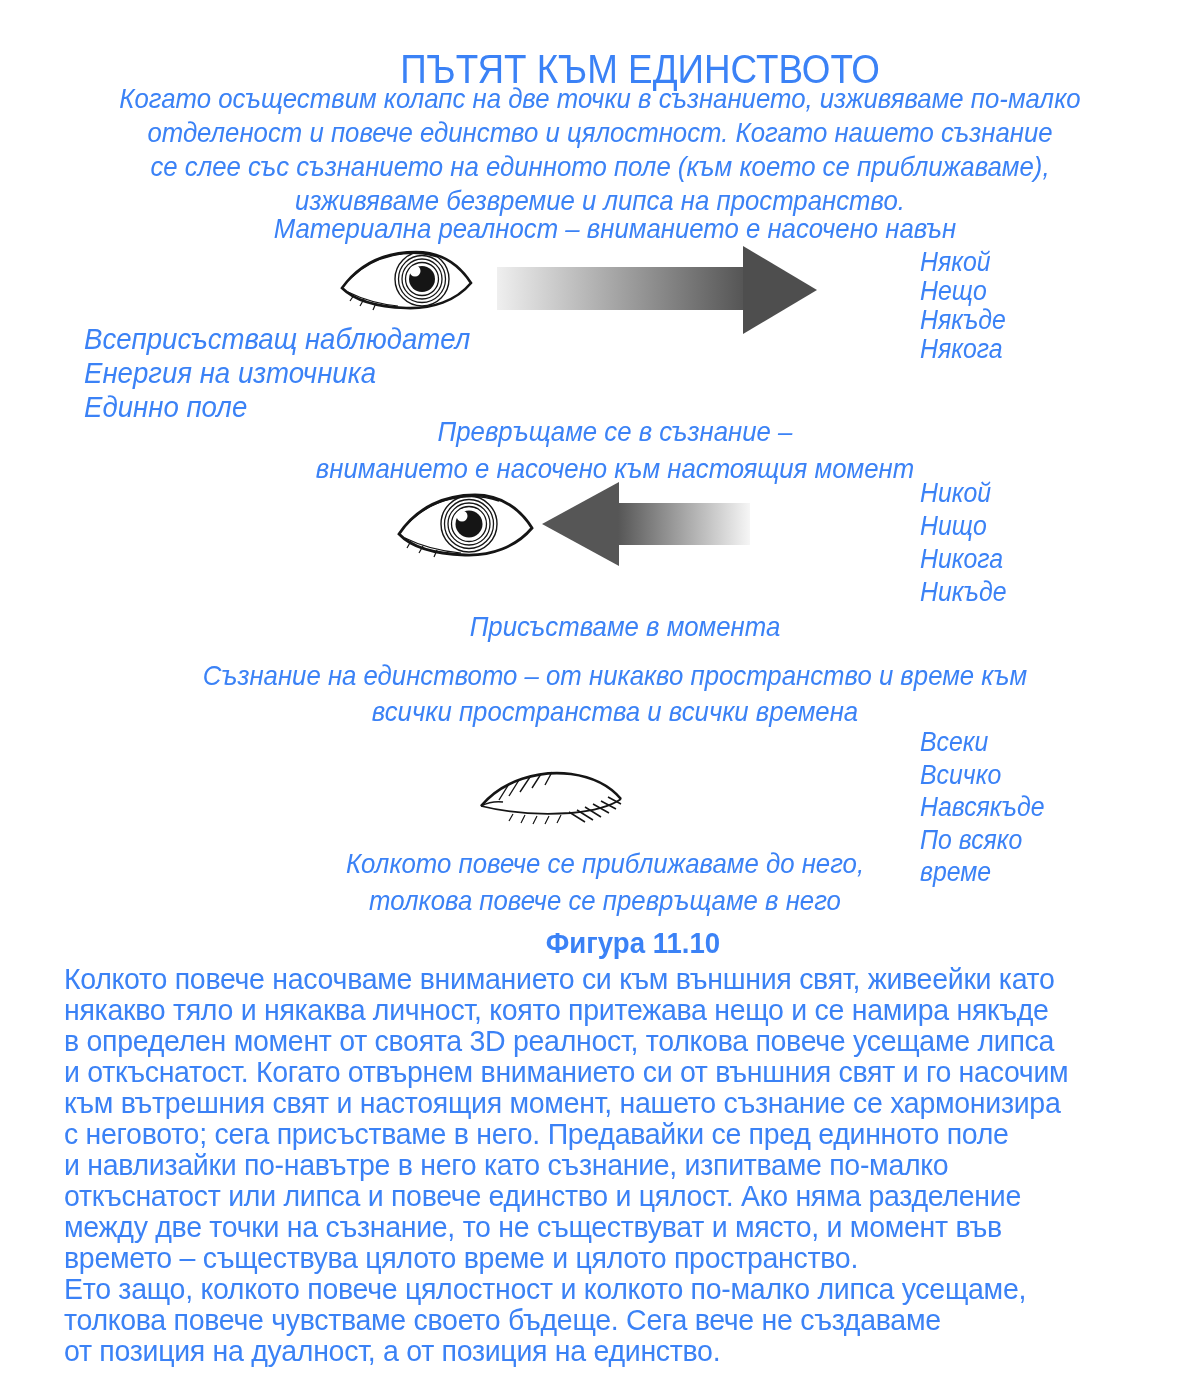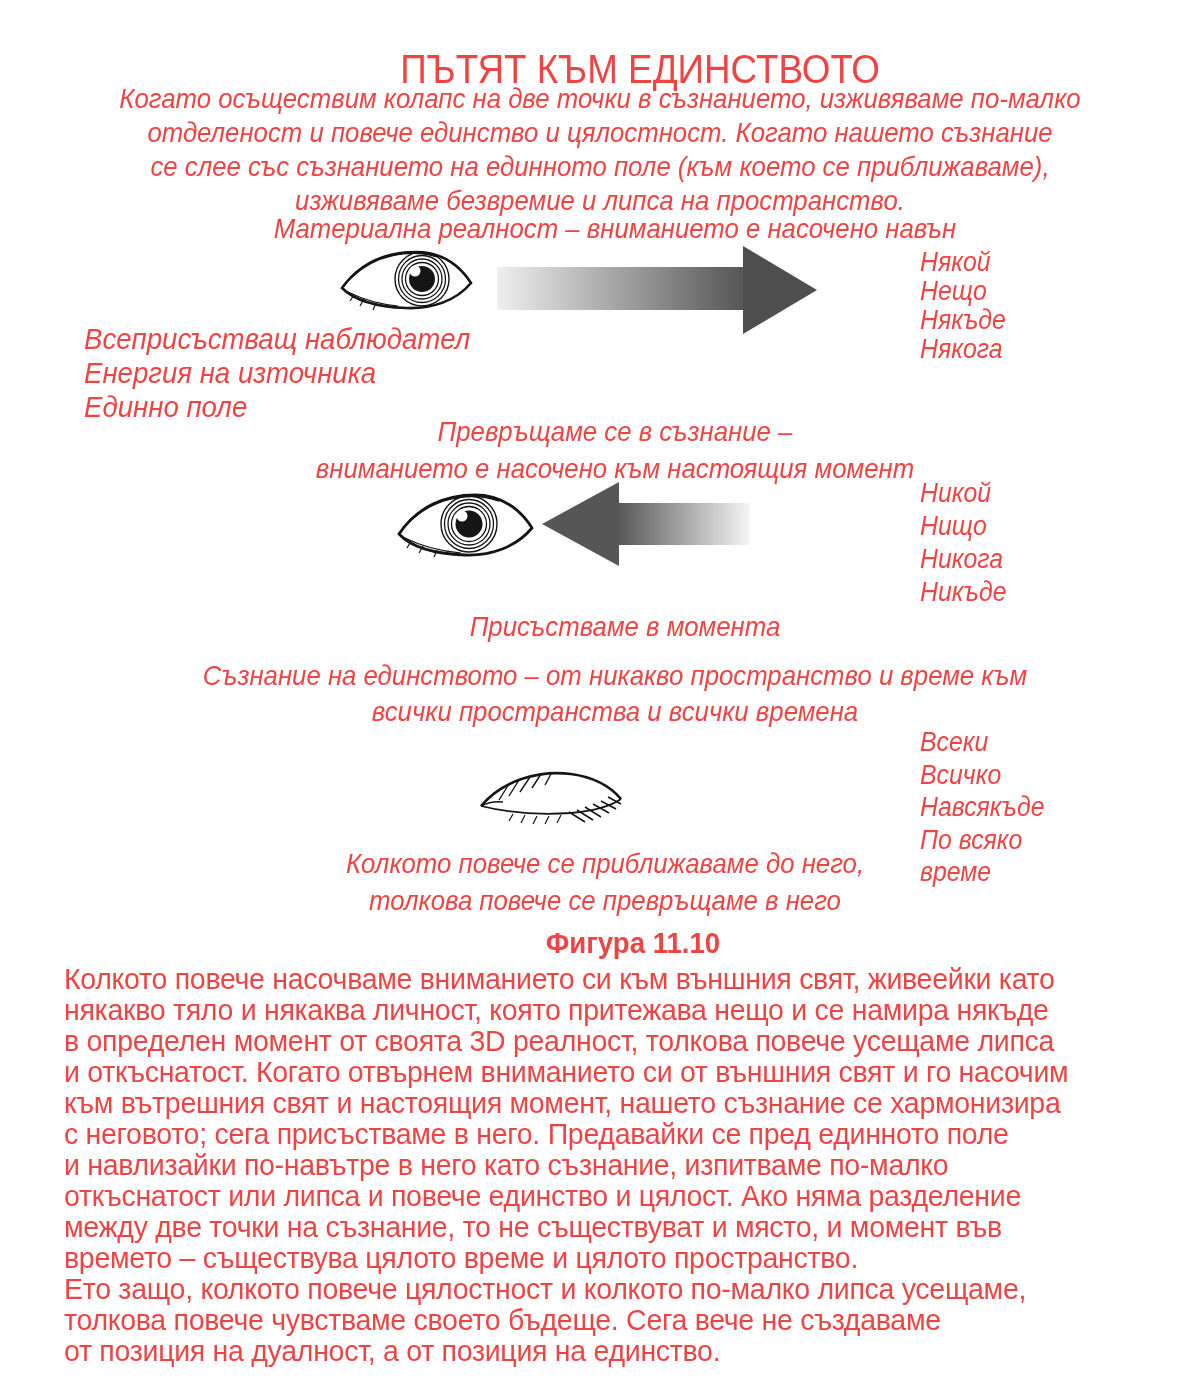--- a/index.html
+++ b/index.html
@@ -1,18 +1,18 @@
 <!DOCTYPE html>
 <html><head>
 <meta charset="utf-8">
 <style>
   html,body{margin:0;padding:0;background:#888;}
   .page{
     position:relative;width:1200px;height:1386px;margin:0 auto;
-    background:#ffffff;color:#ef4444;overflow:hidden;
+    background:#ffffff;color:#3b82f6;overflow:hidden;
     font-family:"Liberation Sans","DejaVu Sans",sans-serif;
   }
   .abs{position:absolute;}
   .it{font-style:italic;}
   .pre{white-space:pre-line;}
   .ctr{left:0;width:1200px;text-align:center;}
   .cx{transform:scaleX(0.92);transform-origin:50% 0;}
   .cxl{transform:scaleX(0.92);transform-origin:0 0;}
   .title{top:20px;left:40px;font-size:40px;font-weight:400;letter-spacing:0px;}
   .intro{top:82px;font-size:28px;line-height:34px;}

